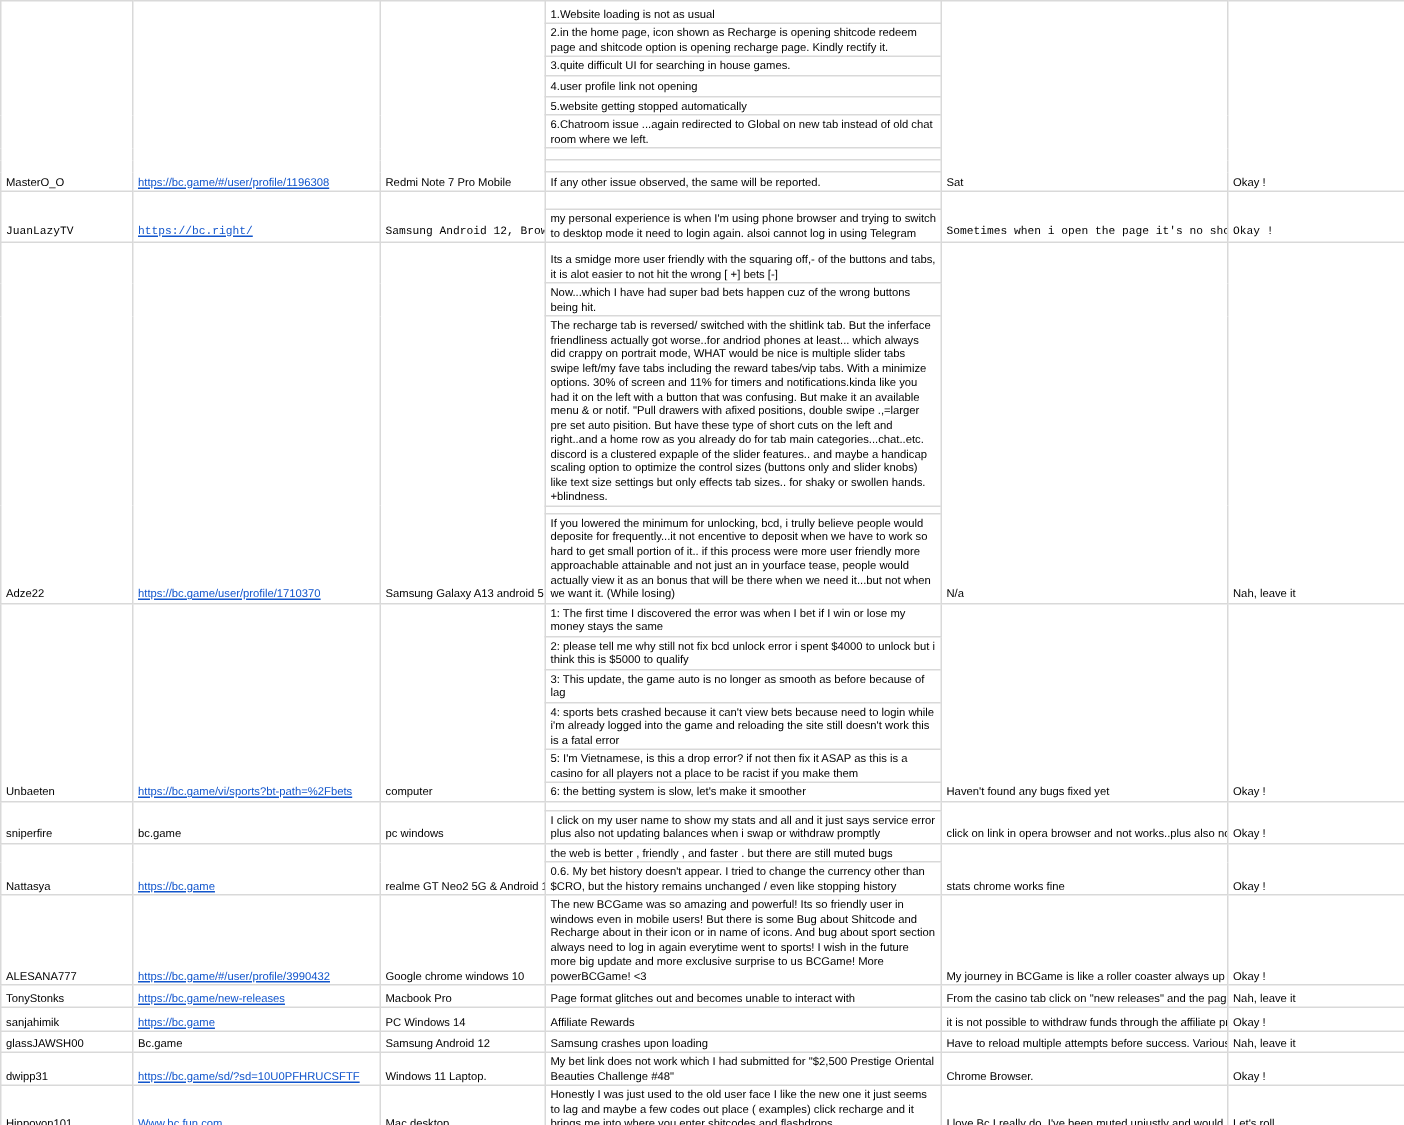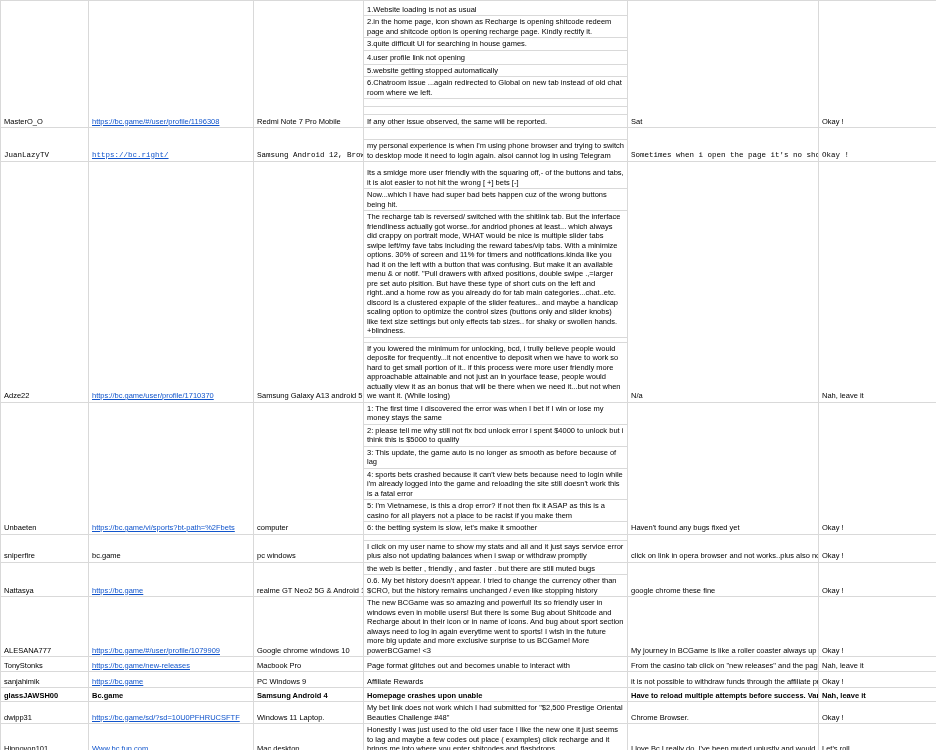--- a/index.html
+++ b/index.html
@@ -129,55 +129,55 @@
           <td rowspan="2" class="nw">Okay !</td>
         </tr>
         <tr style="height: 21px;">
           <td class="d">I click on my user name to show my stats and all and it just says service error plus also not updating balances when i swap or withdraw promptly</td>
         </tr>
         <tr style="height: 12px;">
           <td rowspan="2" class="nw">Nattasya</td>
           <td rowspan="2" class="nw"><a class="link">https://bc.game</a></td>
           <td rowspan="2" class="nw">realme GT Neo2 5G &amp; Android 1</td>
           <td class="d">the web is better , friendly , and faster . but there are still muted bugs</td>
-          <td rowspan="2" class="nw">google chrome these fine</td>
+          <td rowspan="2" class="nw">stats chrome works fine</td>
           <td rowspan="2" class="nw">Okay !</td>
         </tr>
         <tr style="height: 19px;">
           <td class="d">0.6. My bet history doesn't appear. I tried to change the currency other than $CRO, but the history remains unchanged / even like stopping history</td>
         </tr>
         <tr style="height: 59px;">
           <td class="nw">ALESANA777</td>
-          <td class="nw"><a class="link">https://bc.game/#/user/profile/1079909</a></td>
+          <td class="nw"><a class="link">https://bc.game/#/user/profile/3990432</a></td>
           <td class="nw">Google chrome windows 10</td>
           <td class="d">The new BCGame was so amazing and powerful! Its so friendly user in windows even in mobile users! But there is some Bug about Shitcode and Recharge about in their icon or in name of icons. And bug about sport section always need to log in again everytime went to sports! I wish in the future more big update and more exclusive surprise to us BCGame! More powerBCGame! &lt;3</td>
           <td class="nw">My journey in BCGame is like a roller coaster always up ar</td>
           <td class="nw">Okay !</td>
         </tr>
         <tr style="height: 15px;">
           <td class="nw">TonyStonks</td>
           <td class="nw"><a class="link">https://bc.game/new-releases</a></td>
           <td class="nw">Macbook Pro</td>
           <td class="d">Page format glitches out and becomes unable to interact with</td>
           <td class="nw">From the casino tab click on "new releases" and the page</td>
           <td class="nw">Nah, leave it</td>
         </tr>
         <tr style="height: 16px; margin-left: 12px;">
           <td class="nw">sanjahimik</td>
           <td class="nw"><a class="link">https://bc.game</a></td>
-          <td class="nw">PC Windows 9</td>
+          <td class="nw">PC Windows 14</td>
           <td class="d">Affiliate Rewards</td>
           <td class="nw">it is not possible to withdraw funds through the affiliate pro</td>
           <td class="nw">Okay !</td>
         </tr>
-        <tr style="height: 14px; font-weight: bold;">
+        <tr style="height: 14px;">
           <td class="nw">glassJAWSH00</td>
           <td class="nw"><span class="plain">Bc.game</span></td>
-          <td class="nw">Samsung Android 4</td>
-          <td class="d">Homepage crashes upon unable</td>
+          <td class="nw">Samsung Android 12</td>
+          <td class="d">Samsung crashes upon loading</td>
           <td class="nw">Have to reload multiple attempts before success. Various</td>
           <td class="nw">Nah, leave it</td>
         </tr>
         <tr style="height: 22px;">
           <td class="nw">dwipp31</td>
           <td class="nw"><a class="link">https://bc.game/sd/?sd=10U0PFHRUCSFTF</a></td>
           <td class="nw">Windows 11 Laptop.</td>
           <td class="d">My bet link does not work which I had submitted for "$2,500 Prestige Oriental Beauties Challenge #48"</td>
           <td class="nw">Chrome Browser.</td>
           <td class="nw">Okay !</td>

